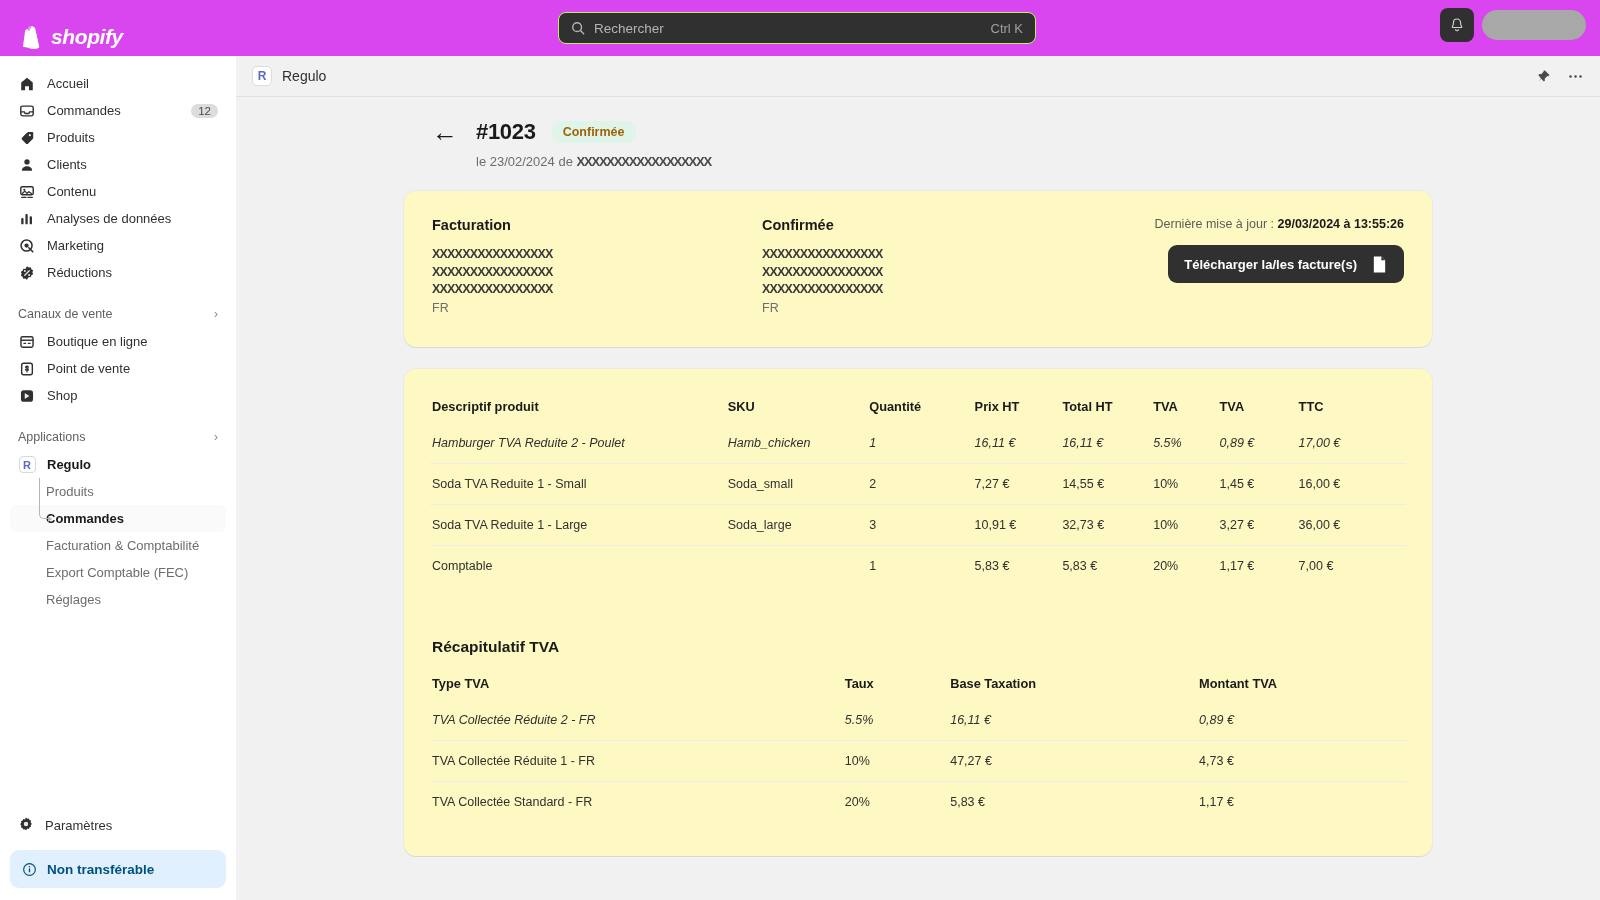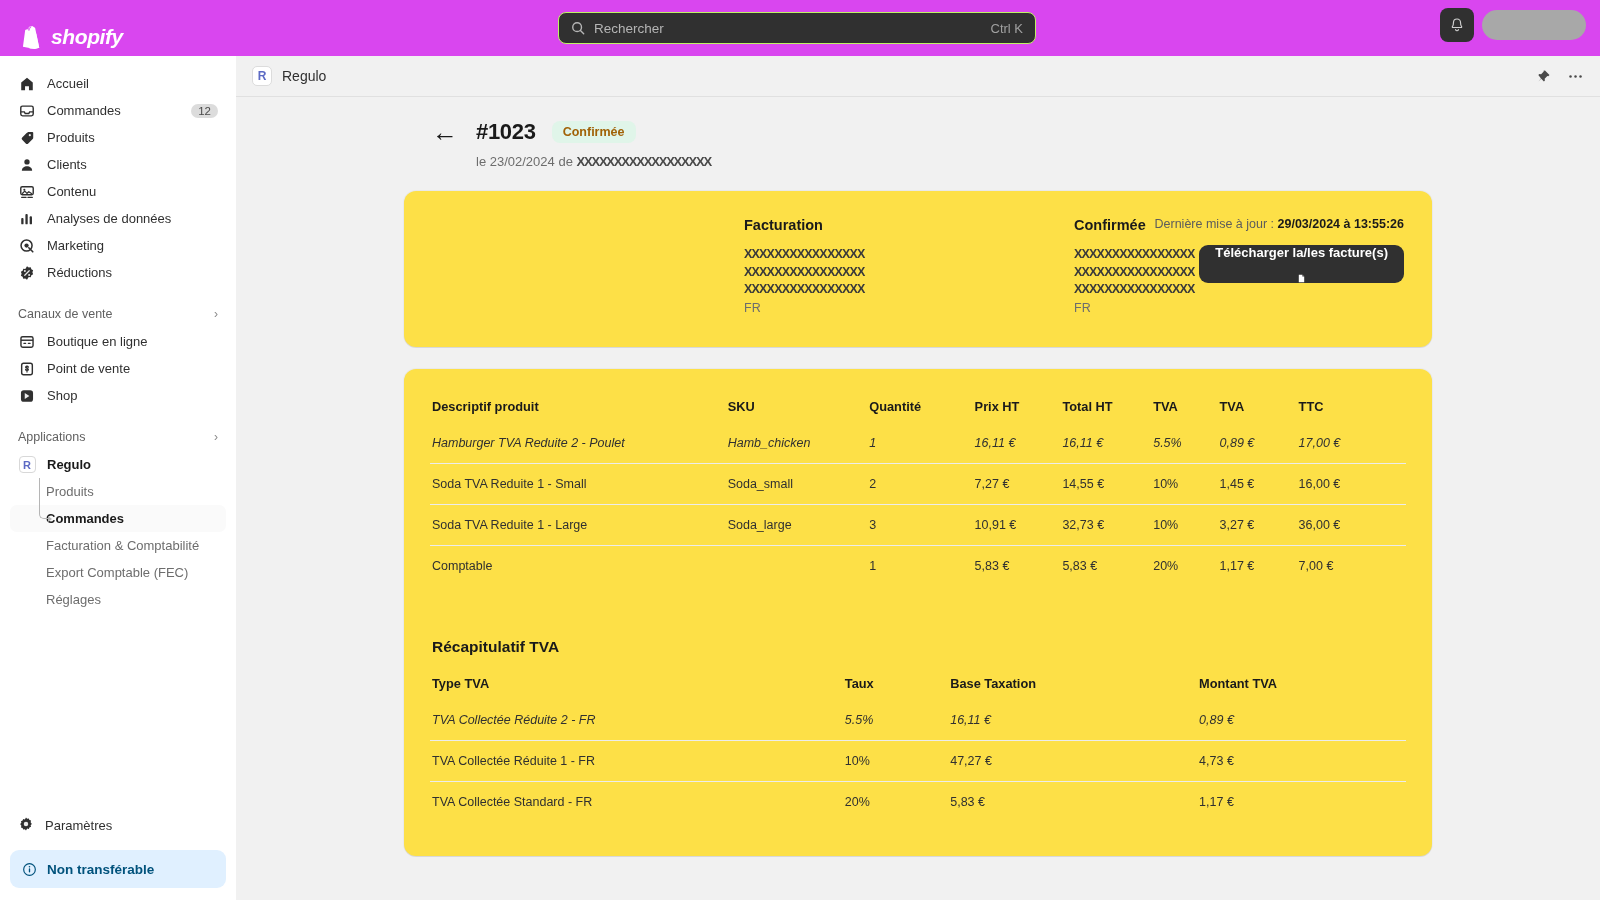--- a/index.html
+++ b/index.html
@@ -170,38 +170,37 @@
     font-size: 12.5px; font-weight: bold;
     padding: 4px 11px; border-radius: 8px;
   }
   .order-sub {
     margin-top: 9px; padding-left: 44px;
     font-size: 13px; color: #6d6d6d;
   }
   .redact { color: #4a4a4a; letter-spacing: -1.2px; font-weight: 600; }
 
   .card {
-    background: #fde047; border-radius: 12px;
+    background: #fef9c3; border-radius: 12px;
     box-shadow: 0 1px 0 rgba(0,0,0,0.07), 0 0 0 1px rgba(0,0,0,0.03);
     margin: 0 168px 0 168px;
-    justify-content: flex-end;
   }
   .card.addr { margin-top: 22px; padding: 26px 28px 30px 28px; display: flex; position: relative; }
   .addr-col { width: 330px; }
   .addr-h { font-size: 14.5px; font-weight: bold; color: #1a1a1a; margin-bottom: 13px; }
   .addr-line { font-size: 12.5px; color: #3a3a3a; line-height: 17.5px; letter-spacing: -0.8px; font-weight: 600; }
   .addr-cc { font-size: 12.5px; color: #6d6d6d; line-height: 17.5px; margin-top: 1px; letter-spacing: 0; font-weight: normal; }
   .addr-right { position: absolute; right: 28px; top: 26px; text-align: right; }
   .upd { font-size: 12.5px; color: #5c5c5c; }
   .upd b { color: #1a1a1a; }
   .dl-btn {
     margin-top: 14px; background: #303030; color: #fff;
     border-radius: 9px; height: 38px;
     display: inline-flex; align-items: center; gap: 14px;
-    padding: 0 16px; font-size: 13px; font-weight: bold; flex-direction: column;
+    padding: 0 16px; font-size: 13px; font-weight: bold;
   }
 
   .card.tables { margin-top: 22px; padding: 30px 26px 34px 26px; }
   table { width: 100%; border-collapse: collapse; table-layout: fixed; }
   th {
     text-align: left; font-size: 12.8px; font-weight: bold;
     color: #1a1a1a; padding: 0 0 16px 0;
   }
   td {
     font-size: 12.5px; color: #303030;

